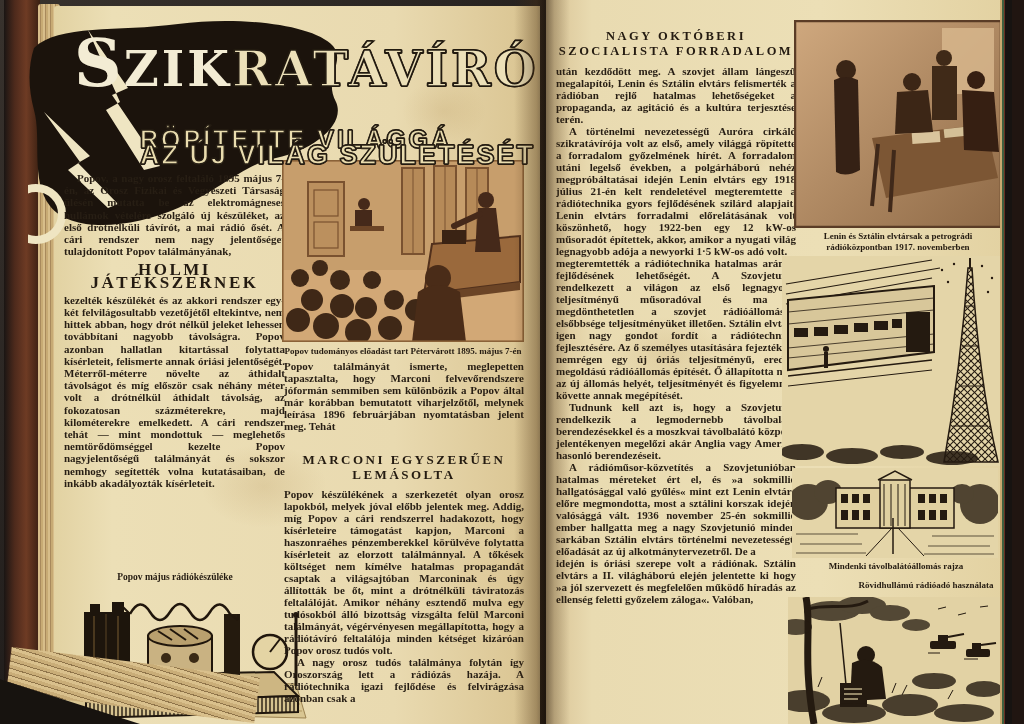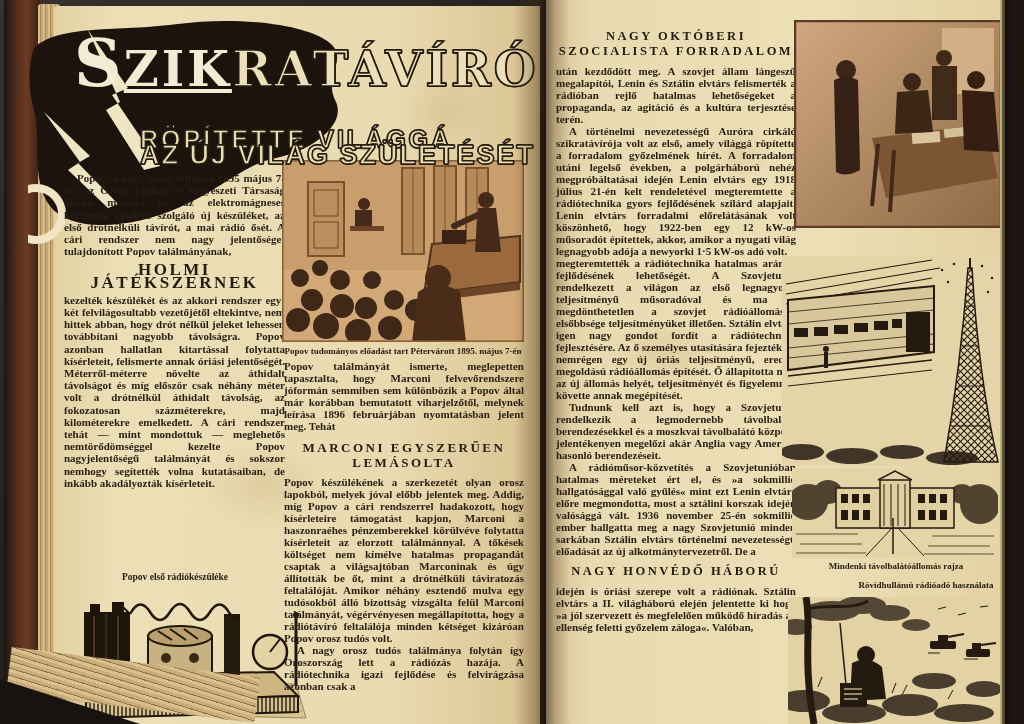--- a/index.html
+++ b/index.html
@@ -24,39 +24,39 @@
   .page.left{left:54px;top:6px;width:486px;height:718px;border-radius:3px 0 0 3px;
     background:linear-gradient(90deg,#e2d2a2 0%,#ecdfb6 12%,#e9dab0 70%,#d9c390 100%);}
   .page.right{left:546px;top:0;width:458px;height:724px;
     background:linear-gradient(90deg,#d8c294 0%,#e9dbb1 10%,#ecdfb6 60%,#e3d2a2 100%);}
   .stain{position:absolute;border-radius:50%;pointer-events:none;}
   
   .splash-svg{position:absolute;left:-26px;top:12px;width:322px;height:226px;}
   .title-row{position:absolute;left:20px;top:24px;white-space:nowrap;z-index:2;
     font-family:"DejaVu Serif","Liberation Serif",serif;font-weight:bold;}
   .t-big{font-size:66px;line-height:1;color:#f3ecd4;letter-spacing:2px;}
-  .t-white{font-size:48px;line-height:1;color:#f3ecd4;letter-spacing:3px;text-decoration:underline;}
+  .t-white{font-size:48px;line-height:1;color:#f3ecd4;letter-spacing:3px;}
   .t-outline{font-size:48px;line-height:1;letter-spacing:3px;color:#ece0b8;
     -webkit-text-stroke:1.6px #221a10;
     text-shadow:1px 0 #221a10,-1px 0 #221a10,0 1px #221a10,0 -1px #221a10;}
   .subtitle{position:absolute;z-index:2;font-family:"Liberation Sans","DejaVu Sans",sans-serif;
     font-weight:bold;color:#e9dcae;white-space:nowrap;
     -webkit-text-stroke:1.3px #241c12;
     text-shadow:1px 0 #241c12,-1px 0 #241c12,0 1px #241c12,0 -1px #241c12;}
   .subtitle.l1{left:86px;top:119px;font-size:25px;letter-spacing:3px;}
   .subtitle.l2{left:86px;top:134px;font-size:27px;letter-spacing:2px;}
   
   .col{position:absolute;overflow:hidden;color:#271e14;font-weight:bold;text-align:justify;}
   .para{margin:0;text-indent:13px;}
   .subhead{text-align:center;font-weight:bold;letter-spacing:2.5px;color:#241b11;}
   .caption{position:absolute;text-align:center;font-weight:bold;color:#241b11;}
   #col-l1{left:10px;top:166px;width:221px;height:400px;font-size:11px;line-height:12.2px;}
   #col-l2{left:230px;top:354px;width:240px;height:352px;font-size:11px;line-height:12px;}
   #col-l1 .subhead{font-size:17px;margin:7px 0 5px;}
-  #col-l2 .subhead{font-size:13px;line-height:15px;margin:8px 0 6px;text-align:center;}
+  #col-l2 .subhead{font-size:13px;line-height:15px;margin:20px 0 6px;text-align:center;}
   #col-r1{left:10px;top:22px;width:240px;height:700px;font-size:11px;line-height:12px;}
   #col-r1 .subhead{font-size:12.5px;line-height:15px;margin:7px 0 6px;}
   #cap-device{left:8px;top:566px;width:226px;font-size:9.5px;}
   #cap-lecture{left:226px;top:340px;width:246px;font-size:9px;}
   #cap-photo{left:244px;top:231px;width:216px;font-size:9px;line-height:11px;}
   #cap-tv{left:242px;top:561px;width:216px;font-size:9px;}
   #cap-radio{left:242px;top:580px;width:216px;font-size:9px;padding-left:30px;}
   
   .illus{position:absolute;}
   #illus-lecture{left:228px;top:154px;width:242px;height:182px;}
@@ -91,21 +91,21 @@
     </div>
     <div class="subtitle l1">RÖPÍTETTE VILÁGGÁ</div>
     <div class="subtitle l2">AZ ÚJ VILÁG SZÜLETÉSÉT</div>
 
     <div class="col" id="col-l1">
       <p class="para">Popov, a nagy orosz feltaláló 1895 május 7-én, az Orosz Fizikai és Vegyészeti Társaság ülésén mutatta be az elektromágneses hullámok vételére szolgáló új készüléket, az első drótnélküli távírót, a mai rádió ősét. A cári rendszer nem nagy jelentőséget tulajdonított Popov találmányának,</p>
       <div class="subhead">HOLMI JÁTÉKSZERNEK</div>
       <p class="para" style="text-indent:0;">kezelték készülékét és az akkori rendszer egy-két felvilágosultabb vezetőjétől eltekintve, nem hittek abban, hogy drót nélkül jeleket lehessen továbbítani nagyobb távolságra. Popov azonban hallatlan kitartással folytatta kísérleteit, felismerte annak óriási jelentőségét. Méterről-méterre növelte az áthidalt távolságot és míg először csak néhány méter volt a drótnélkül áthidalt távolság, az fokozatosan százméterekre, majd kilométerekre emelkedett. A cári rendszer tehát — mint mondottuk — meglehetős nemtörődömséggel kezelte Popov nagyjelentőségű találmányát és sokszor nemhogy segítették volna kutatásaiban, de inkább akadályozták kísérleteit.</p>
     </div>
 
-    <div class="caption" id="cap-device">Popov első rádiókészüléke</div>
+    <div class="caption" id="cap-device">Popov május rádiókészüléke</div>
 
     <div class="illus" id="illus-device">
       <svg viewBox="0 0 252 140">
         <defs>
           <pattern id="vstripe" width="4" height="10" patternUnits="userSpaceOnUse">
             <rect width="4" height="10" fill="#d6c390"></rect>
             <line x1="2" y1="0" x2="2" y2="10" stroke="#241a10" stroke-width="1.4"></line>
           </pattern>
         </defs>
         <path d="M6,94 L240,100 L250,134 L2,128 Z" fill="#d9c692" stroke="#9c8352" stroke-width="1"></path>
@@ -194,21 +194,20 @@
     <div class="stain" style="left:40px;top:300px;width:160px;height:110px;background:radial-gradient(closest-side,rgba(150,105,40,.13),transparent 70%);"></div>
     <div class="stain" style="left:150px;top:120px;width:90px;height:70px;background:radial-gradient(closest-side,rgba(150,105,40,.12),transparent 70%);"></div>
 
     <div class="col" id="col-r1">
       <div class="subhead">NAGY OKTÓBERI SZOCIALISTA FORRADALOM</div>
       <p class="para" style="text-indent:0;">után kezdődött meg. A szovjet állam lángeszű megalapítói, Lenin és Sztálin elvtárs felismerték a rádióban rejlő hatalmas lehetőségeket a propaganda, az agitáció és a kultúra terjesztése terén.</p>
       <p class="para">A történelmi nevezetességű Auróra cirkáló szikratávírója volt az első, amely világgá röpítette a forradalom győzelmének hírét. A forradalom utáni legelső években, a polgárháború nehéz megpróbáltatásai idején Lenin elvtárs egy 1918 július 21-én kelt rendeletével megteremtette a rádiótechnika gyors fejlődésének szilárd alapjait. Lenin elvtárs forradalmi előrelátásának volt köszönhető, hogy 1922-ben egy 12 kW-os műsoradót építettek, akkor, amikor a nyugati világ legnagyobb adója a newyorki 1·5 kW-os adó volt.</p>
       <p class="para" style="text-indent:0;">megteremtették a rádiótechnika hatalmas arányú fejlődésének lehetőségét. A Szovjetunió rendelkezett a világon az első legnagyobb teljesítményű műsoradóval és ma is megdönthetetlen a szovjet rádióállomások elsőbbsége teljesítményüket illetően. Sztálin elvtárs igen nagy gondot fordít a rádiótechnika fejlesztésére. Az ő személyes utasítására fejezték be nemrégen egy új óriás teljesítményű, eredeti megoldású rádióállomás építését. Ő állapította meg az új állomás helyét, teljesítményét és figyelemmel követte annak megépítését.</p>
       <p class="para">Tudnunk kell azt is, hogy a Szovjetunió rendelkezik a legmodernebb távolbalátó berendezésekkel és a moszkvai távolbalátó központ jelentékenyen megelőzi akár Anglia vagy Amerika hasonló berendezéseit.</p>
       <p class="para">A rádióműsor-közvetítés a Szovjetunióban hatalmas méreteket ért el, és »a sokmillió hallgatósággal való gyűlés« mint ezt Lenin elvtárs előre megmondotta, most a sztálini korszak idején valósággá vált. 1936 november 25-én sokmillió ember hallgatta meg a nagy Szovjetunió minden sarkában Sztálin elvtárs történelmi nevezetességű előadását az új alkotmánytervezetről. De a</p>
-      <div class="subhead">NAGY HONVÉDŐ HÁBORÚ</div>
       <p class="para" style="text-indent:0;">idején is óriási szerepe volt a rádiónak. Sztálin elvtárs a II. világháború elején jelentette ki hogy »a jól szervezett és megfelelően működő híradás az ellenség feletti győzelem záloga«. Valóban,</p>
     </div>
 
     <div class="illus" id="illus-photo">
       <svg viewBox="0 0 208 208">
         <defs>
           <linearGradient id="sepia" x1="0" y1="0" x2="1" y2="1">
             <stop offset="0" stop-color="#cfa87e"></stop>
               <stop offset="1" stop-color="#8f6a47"></stop>
           </linearGradient>
@@ -224,20 +223,21 @@
         <line x1="100" y1="130" x2="96" y2="192" stroke="#40291a" stroke-width="4"></line>
         <circle cx="118" cy="62" r="9" fill="#3c2616"></circle>
         <path d="M103,72 L134,70 L139,112 L101,114 Z" fill="#3c2616"></path>
         <circle cx="150" cy="38" r="8" fill="#402a18"></circle>
         <rect x="138" y="46" width="25" height="54" fill="#402a18"></rect>
         <circle cx="182" cy="60" r="9" fill="#361f12"></circle>
         <path d="M168,70 L200,72 L205,132 L170,130 Z" fill="#361f12"></path>
         <rect x="1" y="1" width="206" height="206" fill="none" stroke="#5a3c26" stroke-width="2.5"></rect>
       </svg>
     </div>
+    <div class="caption" id="cap-photo">Lenin és Sztálin elvtársak a petrográdi rádióközpontban 1917. novemberben</div>
 
     <div class="illus" id="illus-station">
       <svg viewBox="0 0 222 210">
         <defs>
           <pattern id="lattice" width="7" height="7" patternUnits="userSpaceOnUse">
             <line x1="0" y1="0" x2="7" y2="7" stroke="#241a10" stroke-width="1.1"></line>
             <line x1="7" y1="0" x2="0" y2="7" stroke="#241a10" stroke-width="1.1"></line>
           </pattern>
         </defs>
         <rect width="222" height="210" fill="#e4d5a8"></rect>

